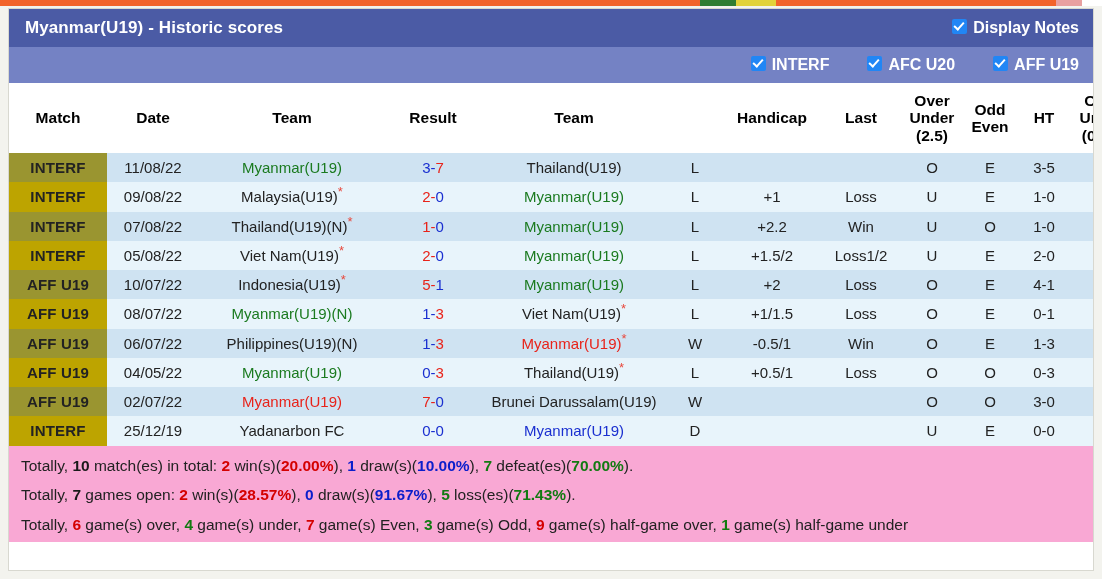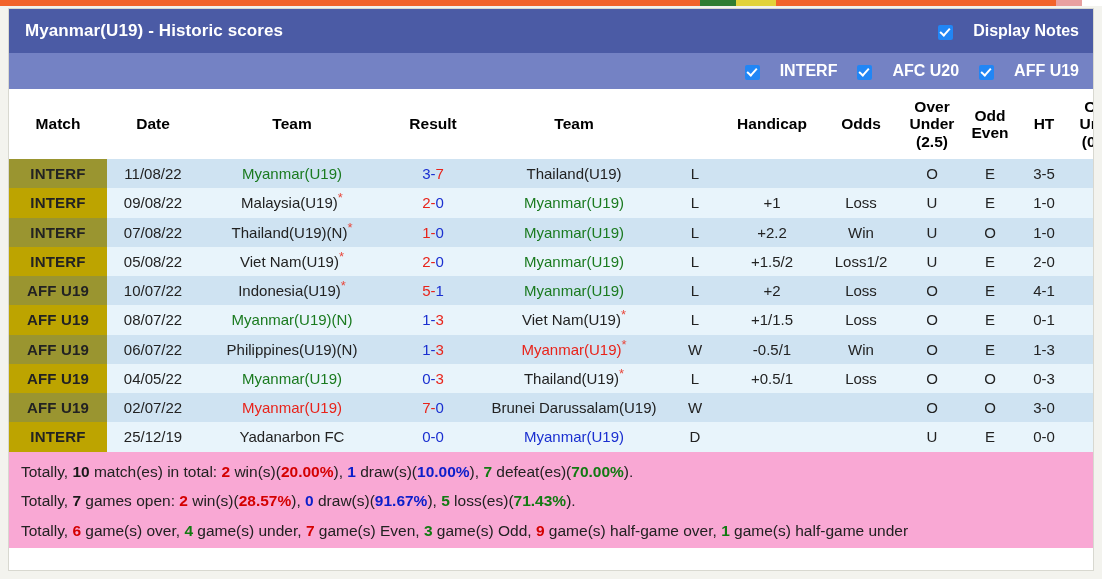--- a/index.html
+++ b/index.html
@@ -42,21 +42,21 @@
     height: 563px;
     background: #ffffff;
     border: 1px solid #d8d8d0;
     box-sizing: border-box;
     overflow: hidden;
   }
 
   
   .titlebar {
     position: relative;
-    height: 44px;
+    height: 38px;
     background: #4b5ba5;
     display: flex;
     align-items: center;
     justify-content: space-between;
     padding: 0 14px 0 16px;
     box-sizing: border-box;
   }
   .title-text {
     color: #ffffff;
     font-size: 17px;
@@ -68,24 +68,25 @@
     height: 36px;
     background: #7482c4;
     display: flex;
     align-items: center;
     justify-content: flex-end;
     padding: 0 14px 0 0;
     box-sizing: border-box;
   }
   .chk-group {
     display: flex;
-    align-items: flex-end;
-    gap: 20px;
+    align-items: flex-start;
+    gap: 6px;
     margin-right: 20px;
     white-space: nowrap;
+    margin-left: 18px;
   }
   .chk-group:last-of-type { margin-right: 0; }
   .chk {
     width: 15px;
     height: 15px;
     background: #2186f5;
     border-radius: 2px;
     position: relative;
     flex: none;
     display: inline-block;
@@ -265,21 +266,21 @@
       </colgroup>
       <thead>
         <tr>
           <th>Match</th>
           <th>Date</th>
           <th>Team</th>
           <th>Result</th>
           <th>Team</th>
           <th></th>
           <th>Handicap</th>
-          <th>Odds</th>
+          <th>Last</th>
           <th>
             <span>Over</span><br>
             <span>Under</span><br>
             <span>(2.5)</span>
           </th>
           <th>
             <span>Odd</span><br>
             <span>Even</span>
           </th>
           <th>HT</th>

